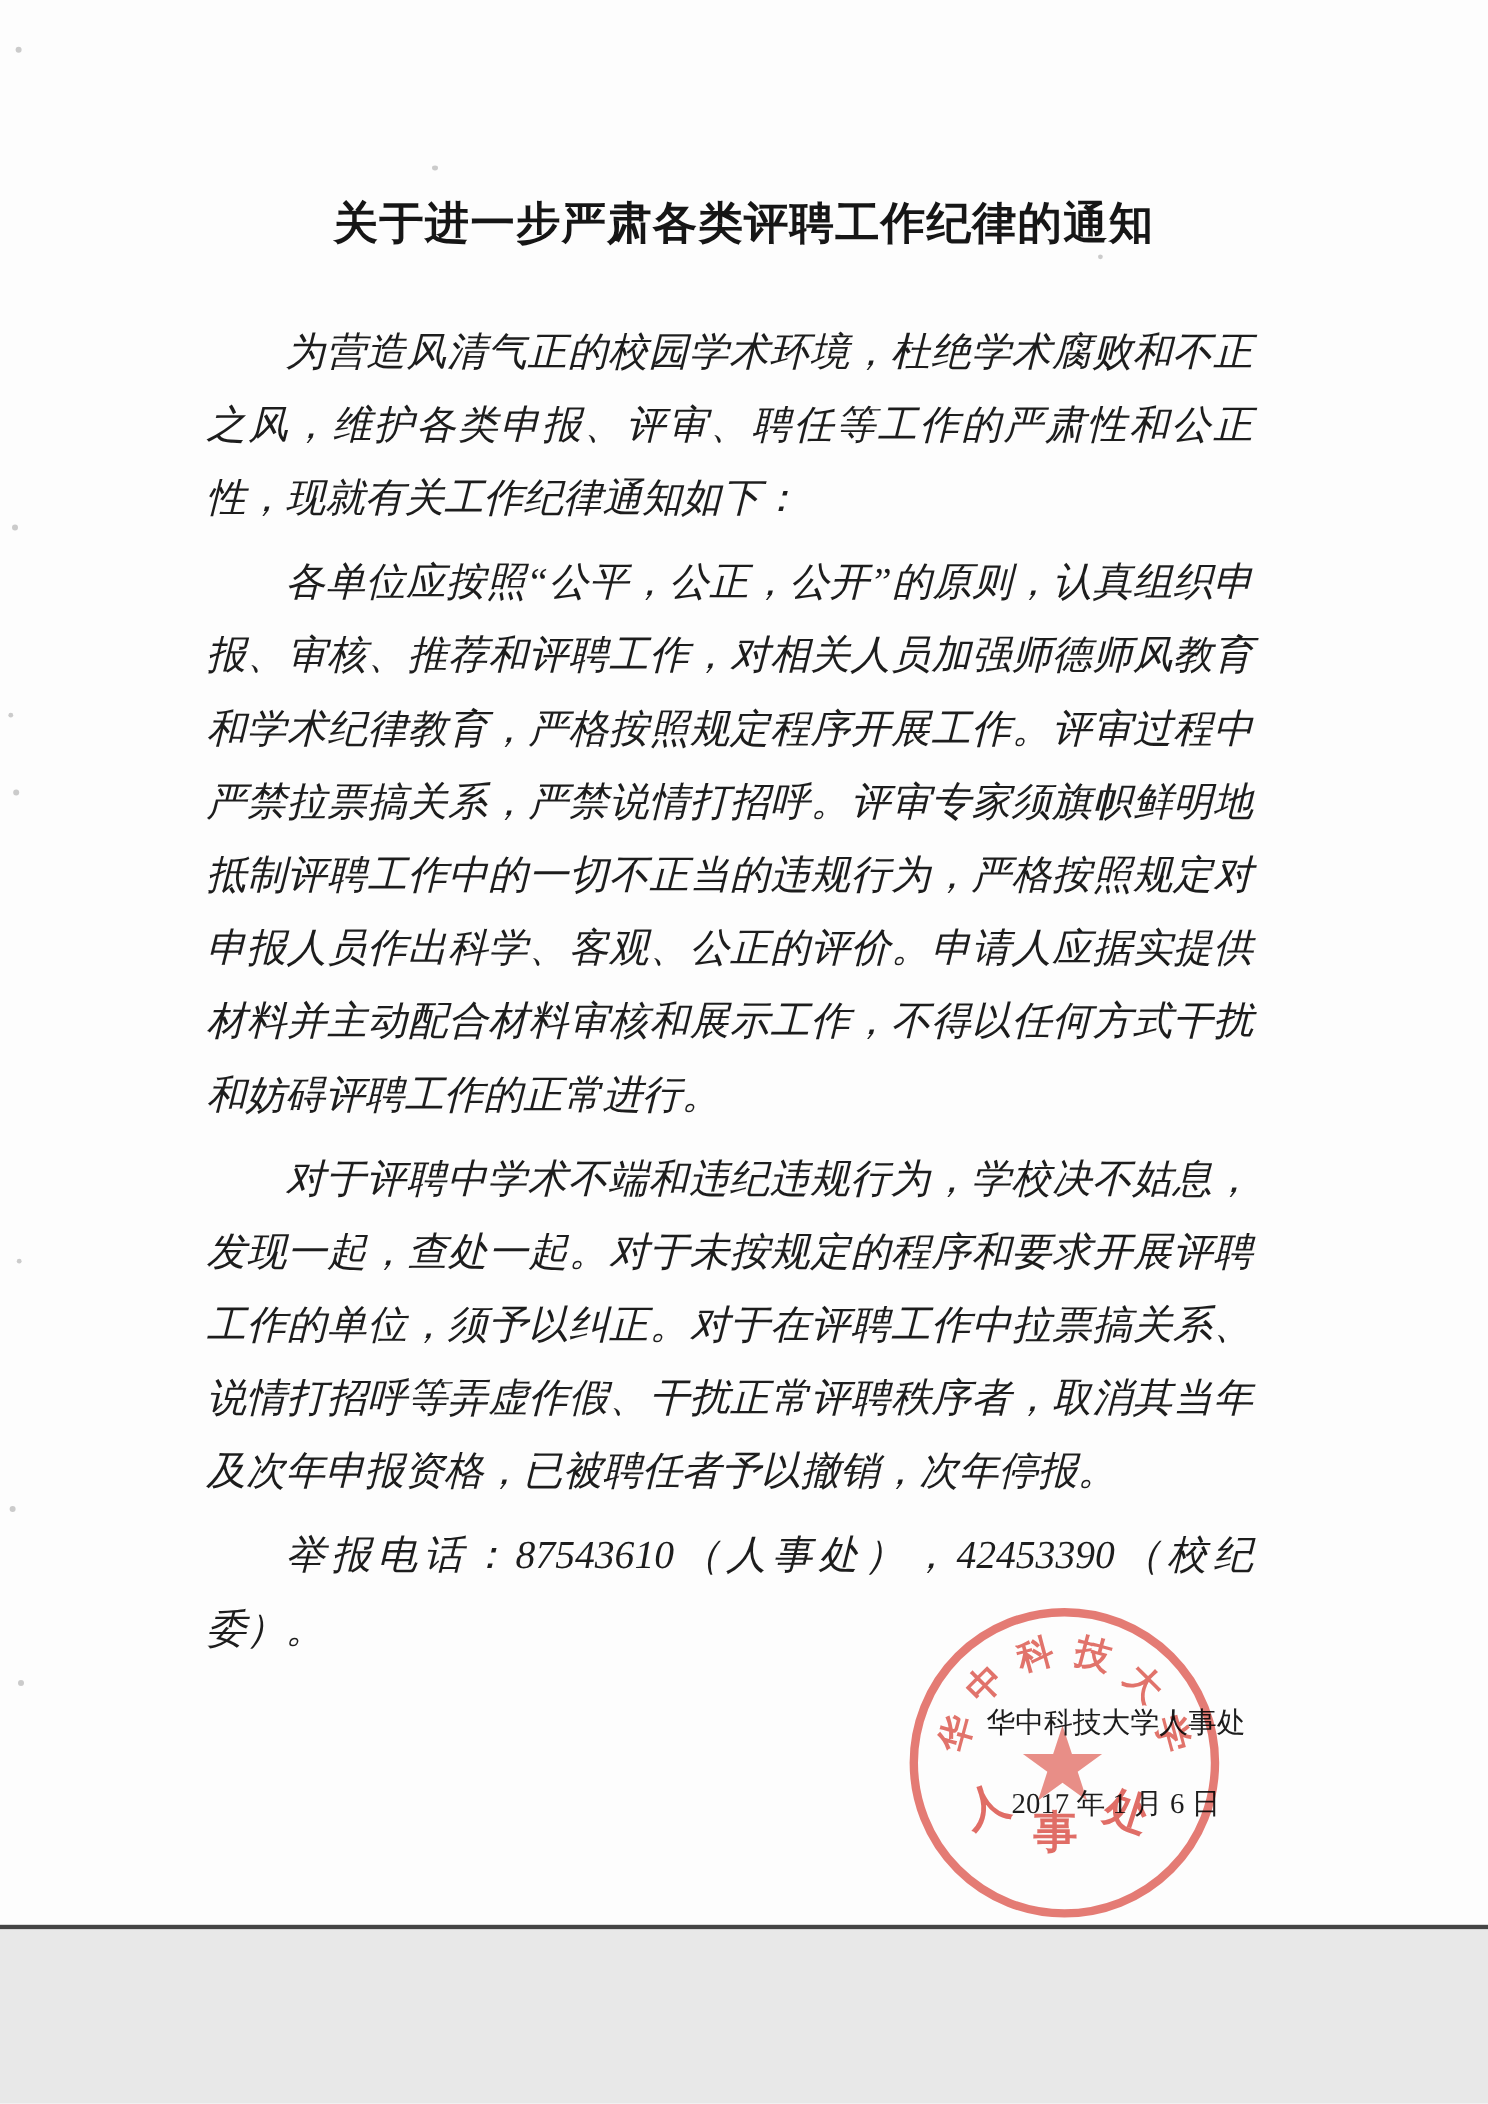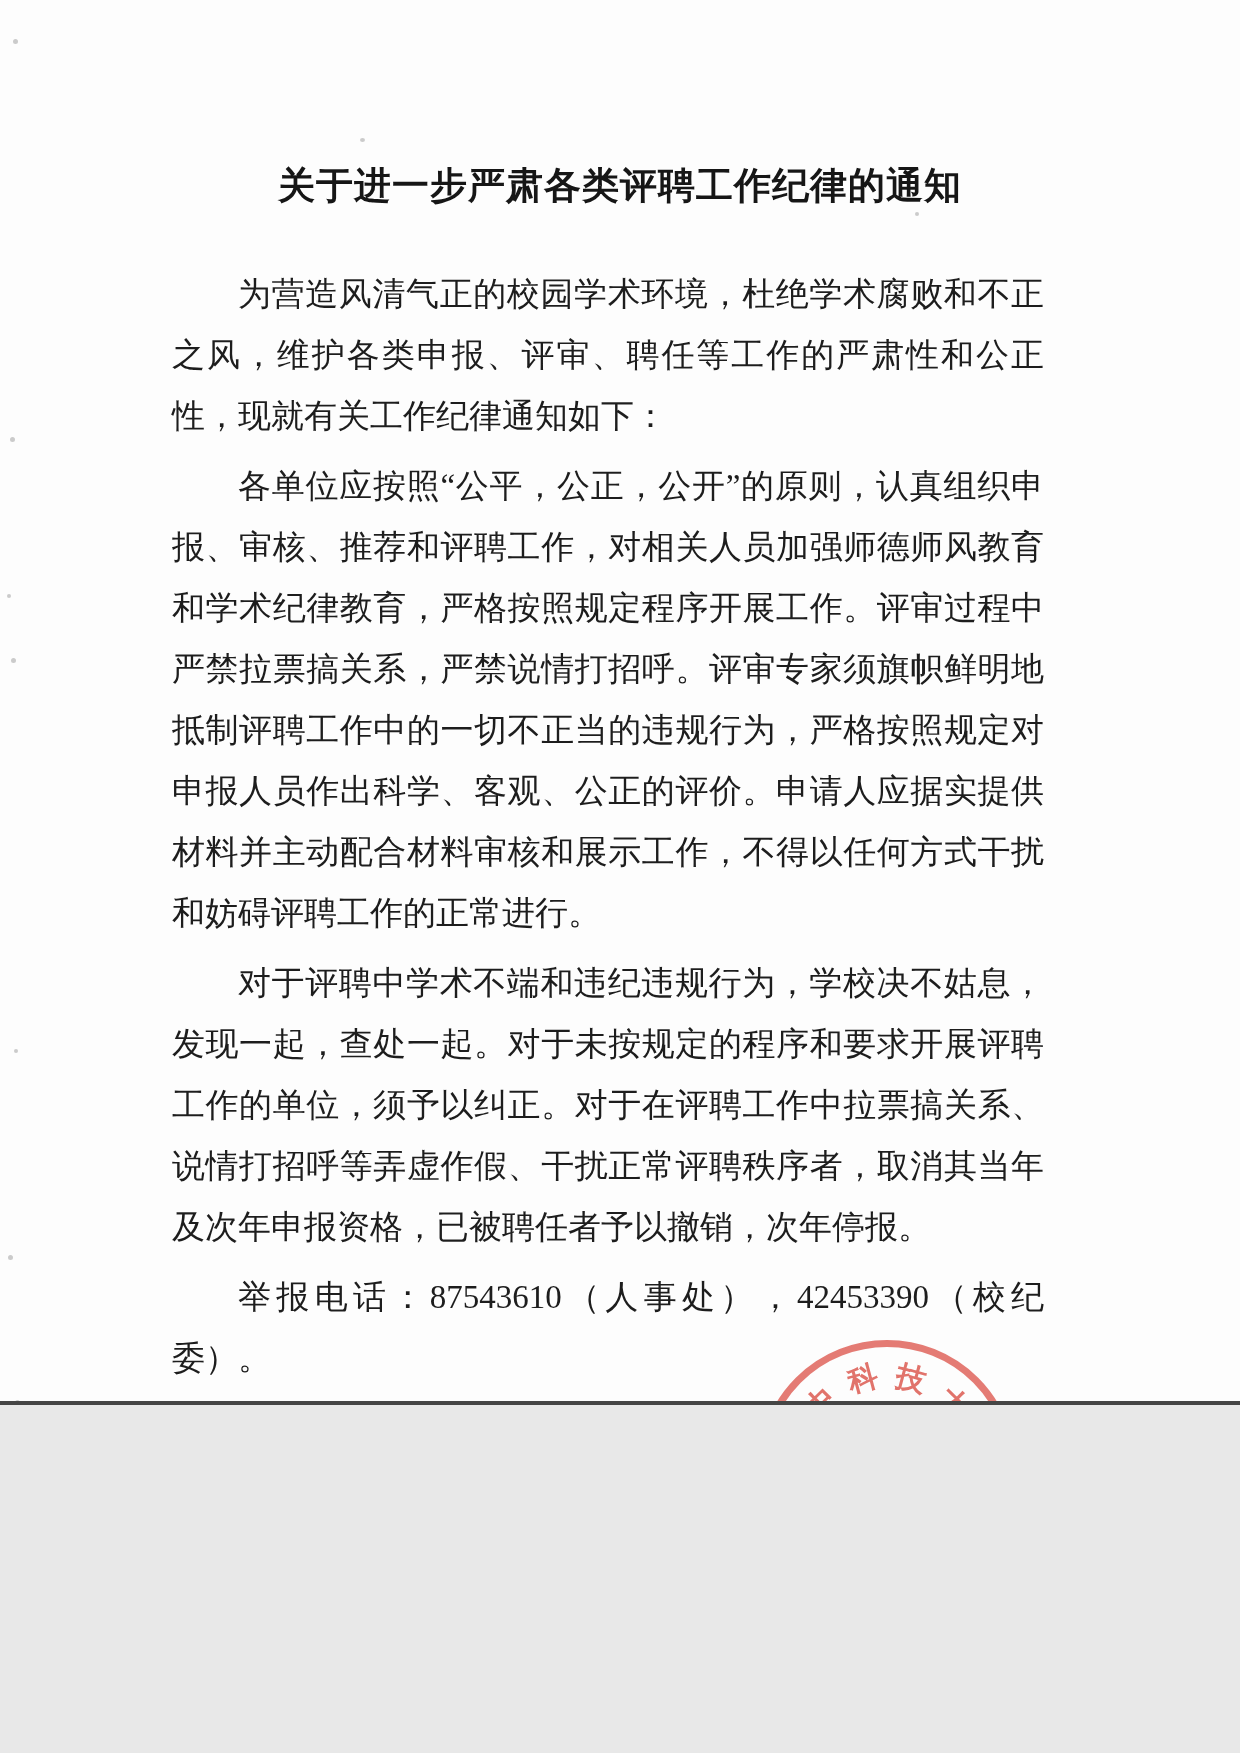--- a/index.html
+++ b/index.html
@@ -1,18 +1,18 @@
 <!DOCTYPE html>
 <html><head>
 <meta charset="utf-8">
 <style>
   html,body{margin:0;padding:0;background:#e8e8e8;}
   .page{
     position:relative;
-    width:1240px;height:1405px;
+    width:1240px;height:1608px;
     background:#fdfdfd;
     font-family:"Liberation Serif", serif;
     color:#1d1d1d;
     overflow:hidden;
     margin:0 auto;
   }
   .doc-title{
     position:absolute;
     top:136px;left:0;width:100%;
     text-align:center;
@@ -23,20 +23,21 @@
     color:#161616;
   }
   .doc-body{
     position:absolute;
     left:172px;top:264px;
     width:872px;
     font-size:33px;
     line-height:61px;
     text-align:justify;
     text-justify:inter-ideograph;
+    font-style:italic;
   }
   .doc-body p{
     margin:0 0 9px 0;
     text-indent:2em;
   }
   .signature{
     position:absolute;
     top:1402px;
     right:202px;
     text-align:center;

